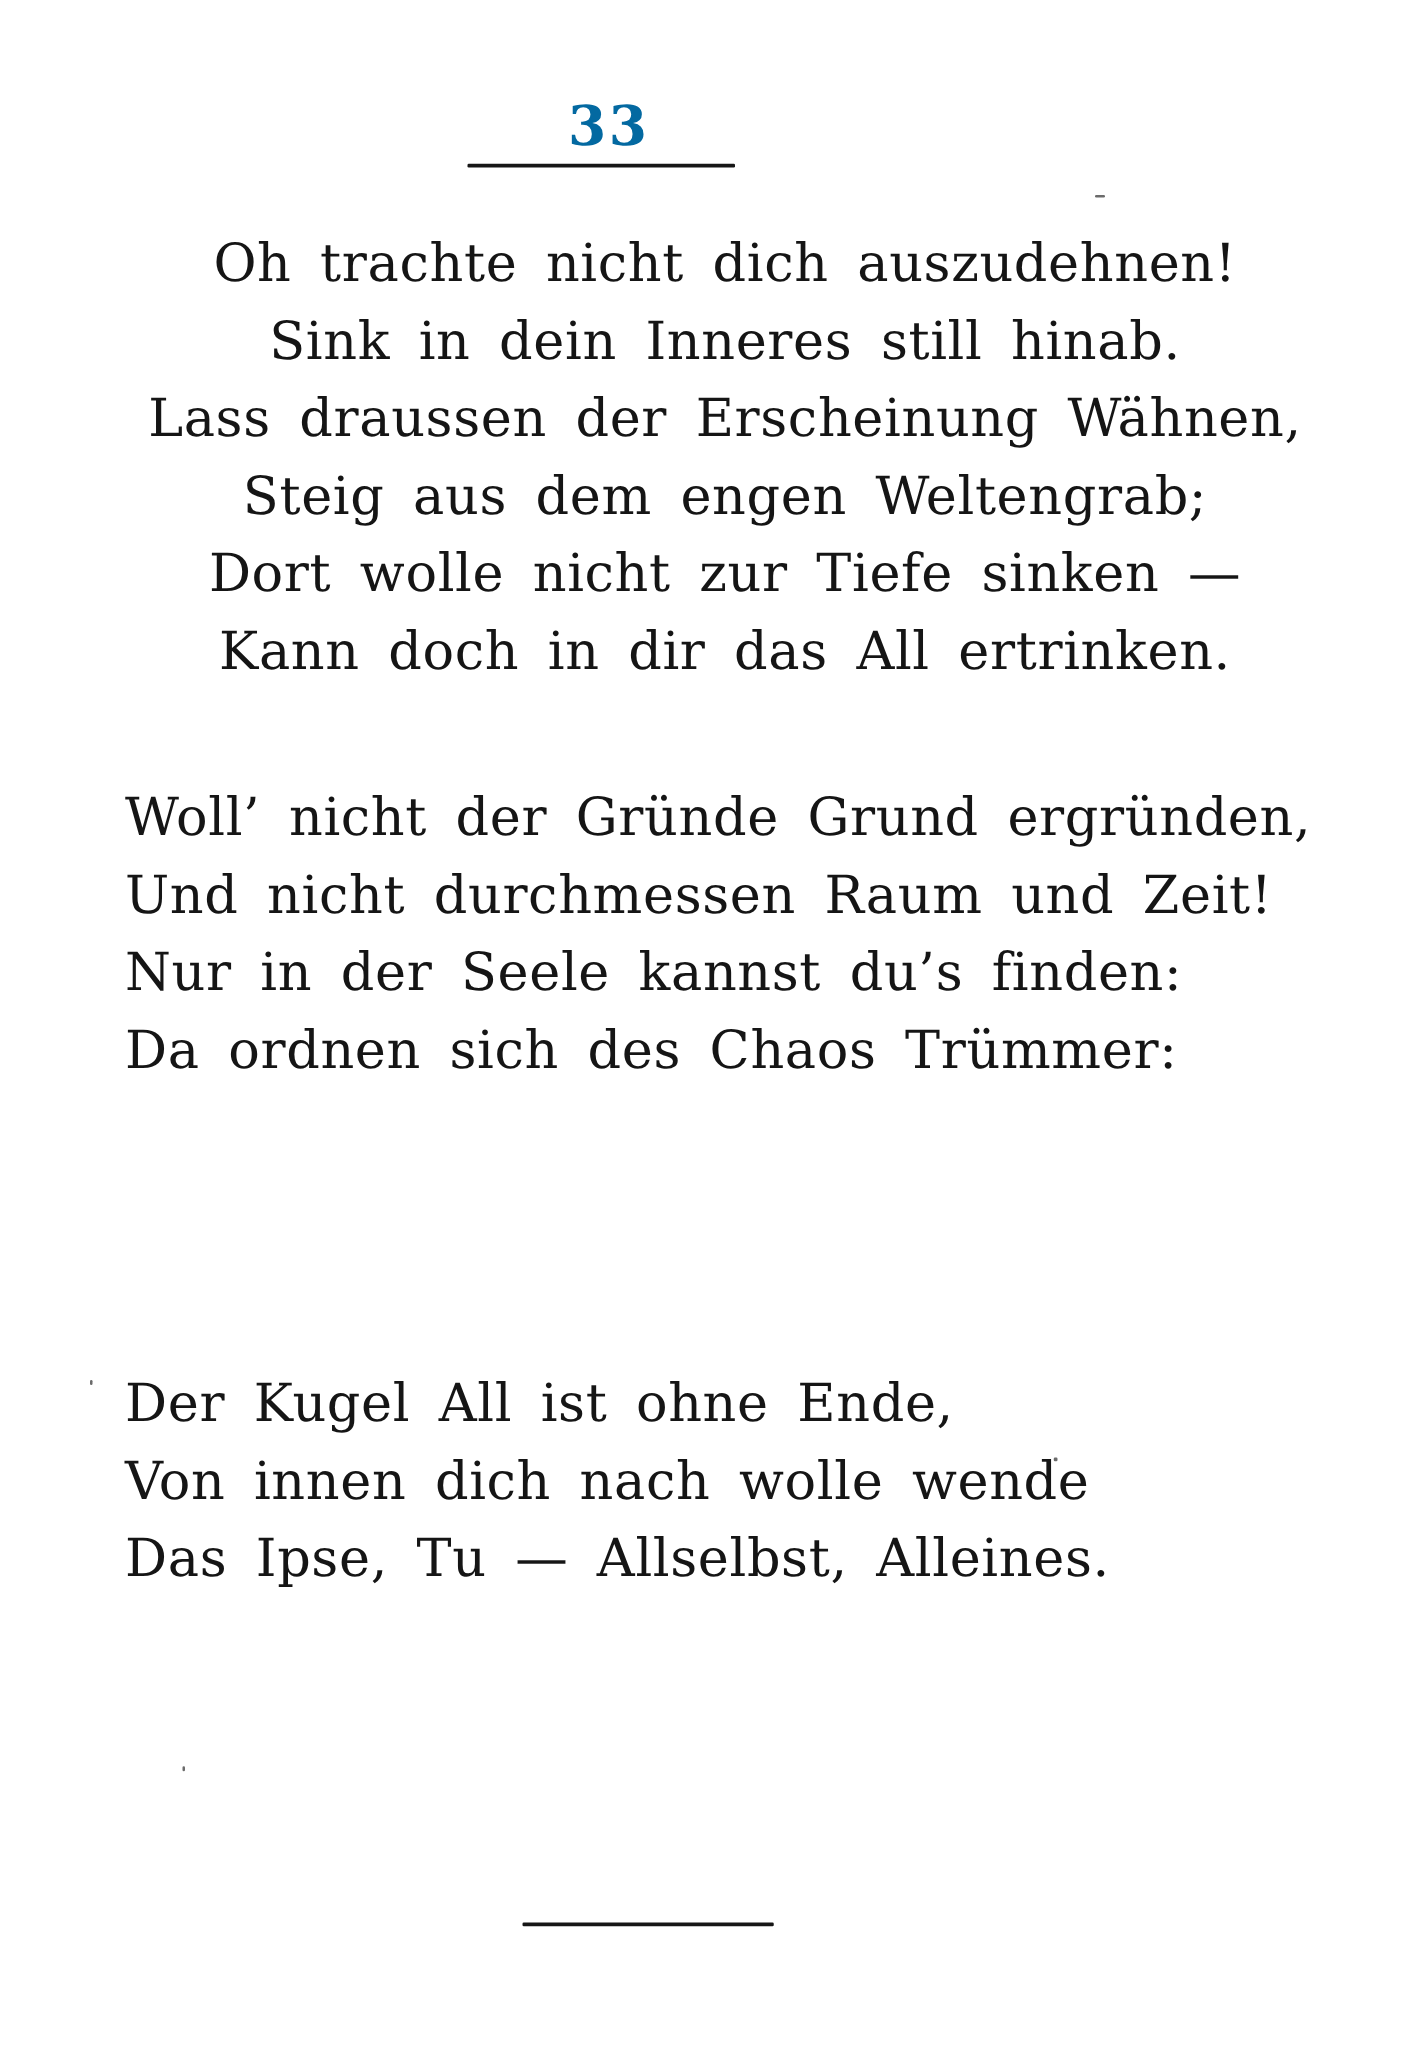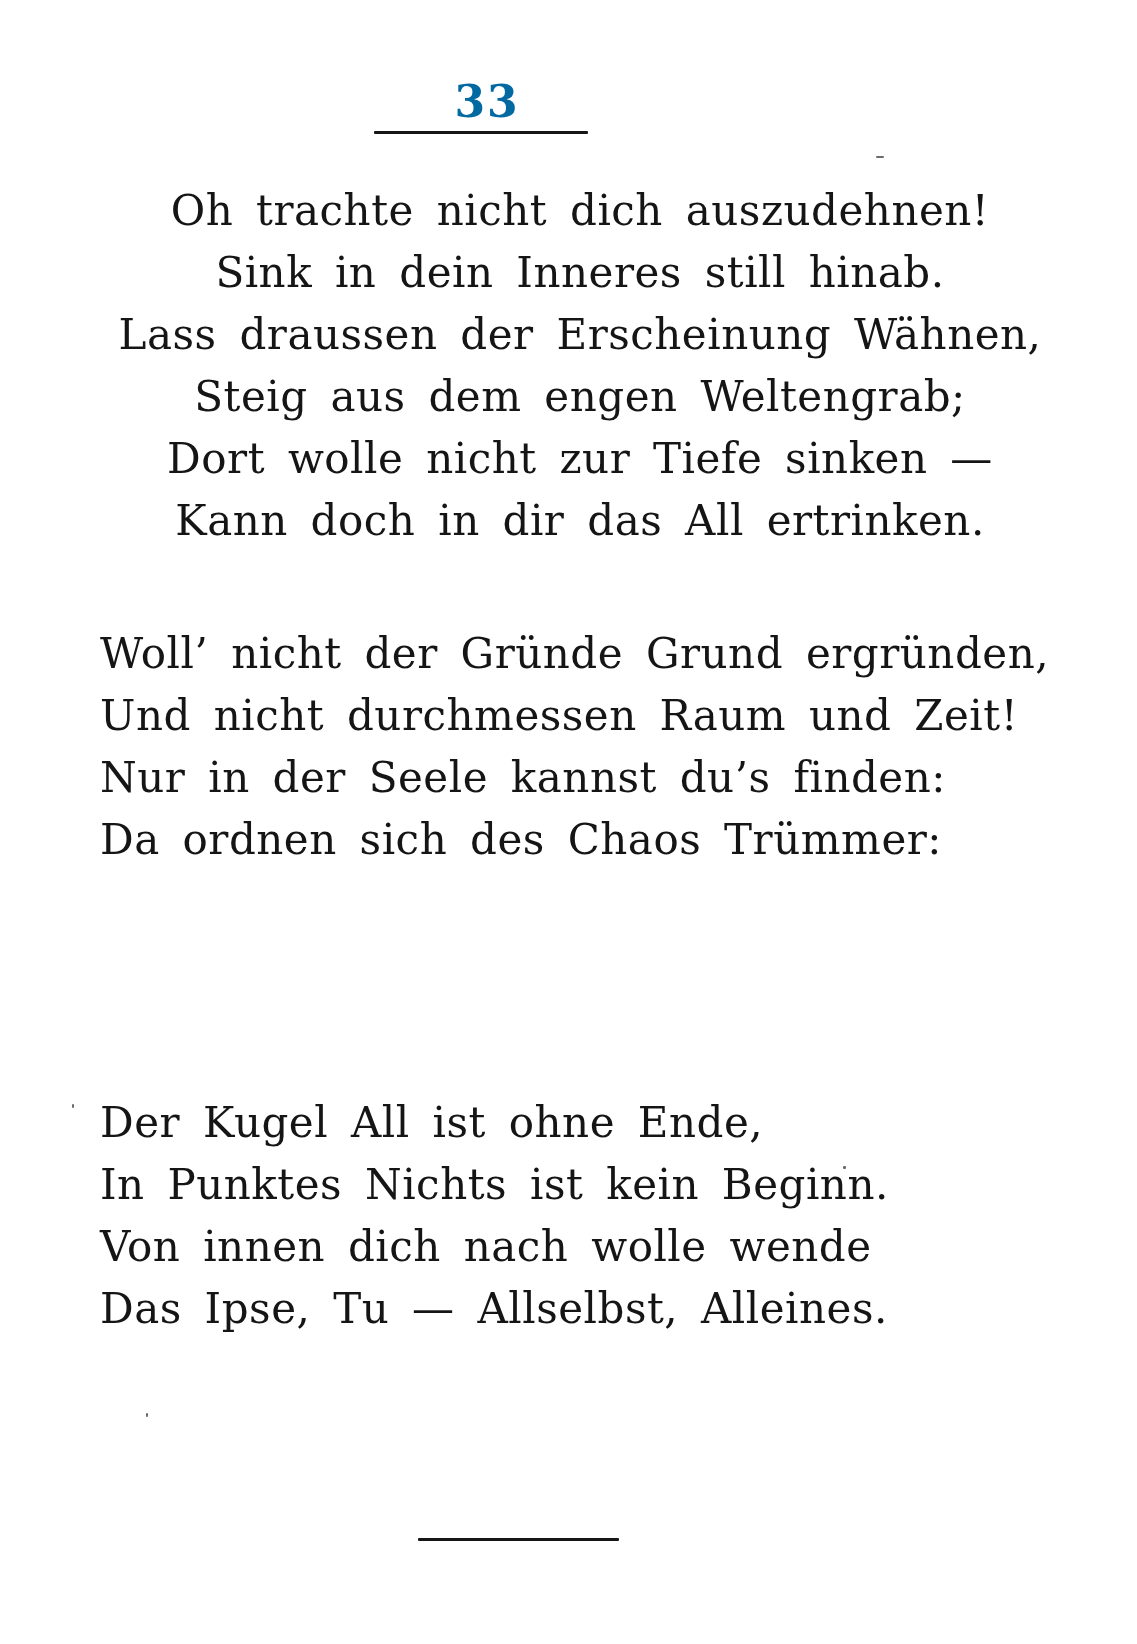--- a/index.html
+++ b/index.html
@@ -94,21 +94,20 @@
 
   <div class="stanza stanza-2">
     <div class="line">Woll’ nicht der Gründe Grund ergründen,</div>
     <div class="line">Und nicht durchmessen Raum und Zeit!</div>
     <div class="line">Nur in der Seele kannst du’s finden:</div>
     <div class="line">Da ordnen sich des Chaos Trümmer:</div>
   </div>
 
   <div class="stanza stanza-3">
     <div class="line">Der Kugel All ist ohne Ende,</div>
-    <div class="line">In Punktes Nichts ist kein Beginn.</div>
     <div class="line">Von innen dich nach wolle wende</div>
     <div class="line">Das Ipse, Tu — Allselbst, Alleines.</div>
   </div>
 
   <div class="rule rule-bottom"></div>
 
   <div class="speck speck-1"></div>
   <div class="speck speck-2"></div>
   <div class="speck speck-3"></div>
   <div class="speck speck-4"></div>

